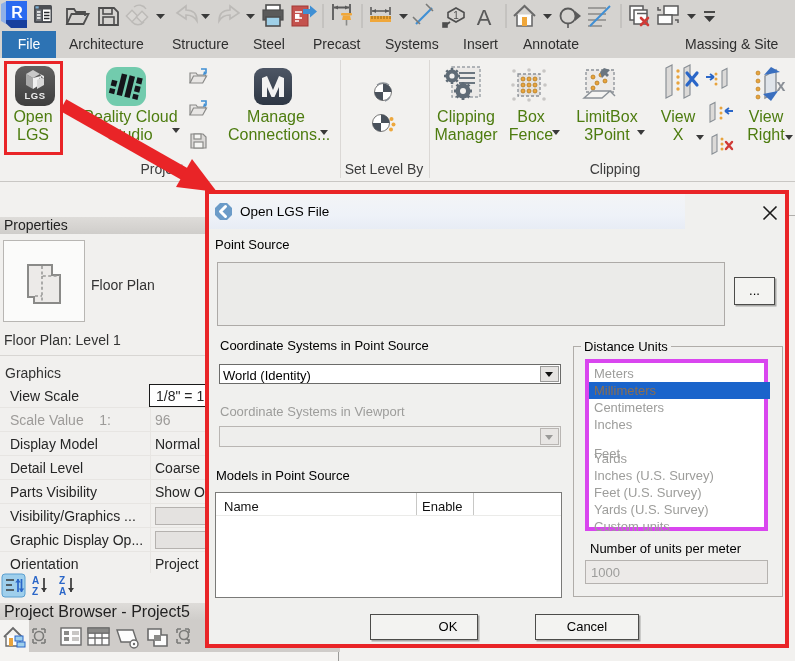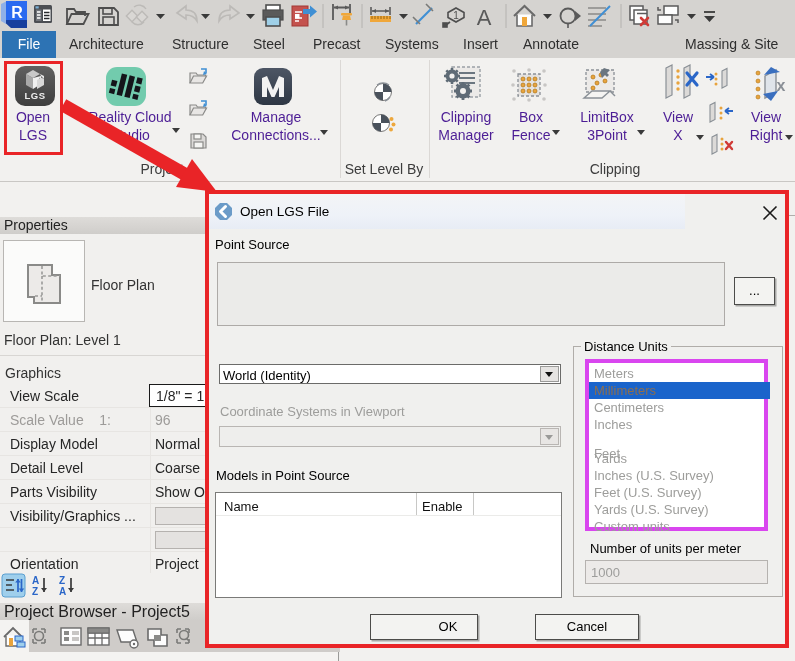--- a/index.html
+++ b/index.html
@@ -9,21 +9,21 @@
 svg { display:block; }
 
 #qat { left:0; top:0; width:795px; height:31px; background:#d5d3d0; }
 #tabs { left:0; top:31px; width:795px; height:27px; background:#d5d3d0; font-size:14px; color:#2e2e2e; }
 .tab { position:absolute; top:0; height:27px; line-height:27px; }
 #filetab { position:absolute; left:2px; top:0; width:54px; height:44px; background:#2d73b4; color:#fff; text-align:center; line-height:27px; }
 
 #ribbon { left:0; top:58px; width:795px; height:124px; background:#f2f1ef; border-bottom:1px solid #c9c7c4; }
 .psep { position:absolute; top:2px; width:1px; height:118px; background:#dbd8d5; }
 .plabel { position:absolute; top:103px; width:120px; text-align:center; font-size:14px; color:#3c3c3c; }
-.blabel { position:absolute; font-size:14px; color:#4c1d95; text-align:center; line-height:18px; }
+.blabel { position:absolute; font-size:16px; color:#4d7c0f; text-align:center; line-height:18px; }
 .dd { position:absolute; width:0; height:0; border-left:4px solid transparent; border-right:4px solid transparent; border-top:5px solid #3a3a3a; }
 
 #canvas-right { left:789px; top:182px; width:6px; height:466px; background:#f2f1ef; }
 #props { left:0; top:218px; width:340px; height:443px; background:#f1f0ee; }
 #props-header { position:absolute; left:0; top:-1px; width:340px; height:17px; background:linear-gradient(#dedcd9,#cfcdca); font-size:14px; color:#222; padding-left:4px; line-height:17px; }
 #typesel { position:absolute; left:3px; top:22px; width:82px; height:82px; background:#fbfbfa; border:1px solid #b8b6b3; }
 .prow { position:absolute; left:0; width:340px; height:24px; font-size:14px; color:#262626; border-bottom:1px solid #e7e5e2; }
 .prow .lab { position:absolute; left:10px; top:4px; }
 .prow .val { position:absolute; left:155px; top:4px; }
 
@@ -433,20 +433,21 @@
       </div>
     <div class="prow" style="top:96px;">
         <span class="lab">Parts Visibility</span>
         <span class="val">Show Or</span>
       </div>
     <div class="prow" style="top:120px;">
         <span class="lab">Visibility/Graphics ...</span>
       <div style="position:absolute;left:155px;top:3px;width:185px;height:18px;background:#e4e2e0;border:1px solid #b5b2af;"></div>
       </div>
     <div class="prow" style="top:144px;">
+        <span class="lab">Graphic Display Op...</span>
       <div style="position:absolute;left:155px;top:3px;width:185px;height:18px;background:#e4e2e0;border:1px solid #b5b2af;"></div>
       </div>
     <div class="prow" style="top:168px;">
         <span class="lab">Orientation</span>
         <span class="val">Project</span>
       </div>
   </div>
 
   <div id="sortbar" style="position:absolute;left:0;top:355px;width:340px;height:30px;background:#f1f0ee;">
     <svg width="340" height="30">
@@ -524,20 +525,21 @@
       <path d="M10.5 3.5 L5.5 8.5 L10.5 13.5" fill="none" stroke="#fff" stroke-width="3" stroke-linecap="round" stroke-linejoin="round"></path>
     </svg>
     <div class="dtext" style="left:31px;top:10px;font-size:13.5px;">Open LGS File</div>
     <svg width="16" height="16" style="position:absolute;left:553px;top:11px;">
       <path d="M1.5 1.5 L14.5 14.5 M14.5 1.5 L1.5 14.5" stroke="#1a1a1a" stroke-width="1.6"></path>
     </svg>
   </div>
   <div class="dtext" style="left:6px;top:43px;">Point Source</div>
   <div style="position:absolute;left:8px;top:68px;width:508px;height:64px;background:#ebebe9;border:1px solid #adaaa7;"></div>
   <div class="btn" style="left:525px;top:83px;width:41px;height:28px;line-height:26px;">...</div>
+  <div class="dtext" style="left:11px;top:144px;">Coordinate Systems in Point Source</div>
   <div style="position:absolute;left:10px;top:170px;width:342px;height:20px;background:#fff;border:1px solid #6b6b69;">
     <div class="dtext" style="left:3px;top:3px;">World (Identity)</div>
     <div style="position:absolute;right:1px;top:1px;width:19px;height:16px;background:#e6e4e2;border:1px solid #9a9a98;"></div>
     <div style="position:absolute;right:7px;top:7px;width:0;height:0;border-left:4px solid transparent;border-right:4px solid transparent;border-top:5px solid #111;"></div>
   </div>
   <div class="gtext" style="left:11px;top:210px;">Coordinate Systems in Viewport</div>
   <div style="position:absolute;left:10px;top:232px;width:342px;height:21px;background:#eeeeec;border:1px solid #b9b6b3;">
     <div style="position:absolute;right:1px;top:1px;width:19px;height:17px;background:#e8e6e4;border:1px solid #b9b6b3;"></div>
     <div style="position:absolute;right:7px;top:8px;width:0;height:0;border-left:4px solid transparent;border-right:4px solid transparent;border-top:5px solid #9a9a98;"></div>
   </div>

